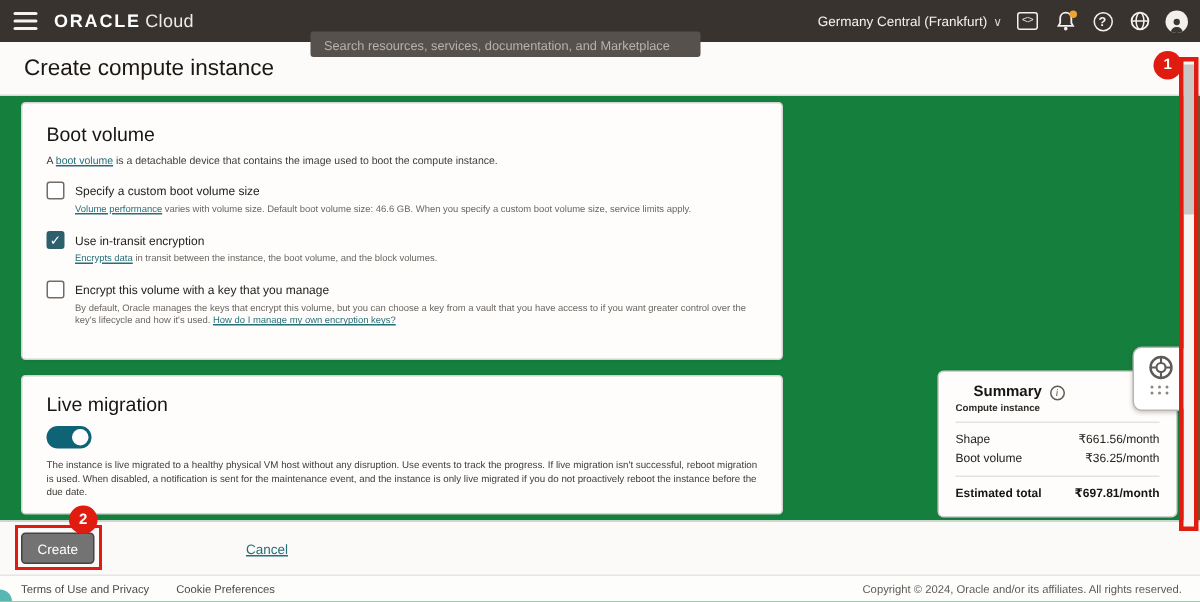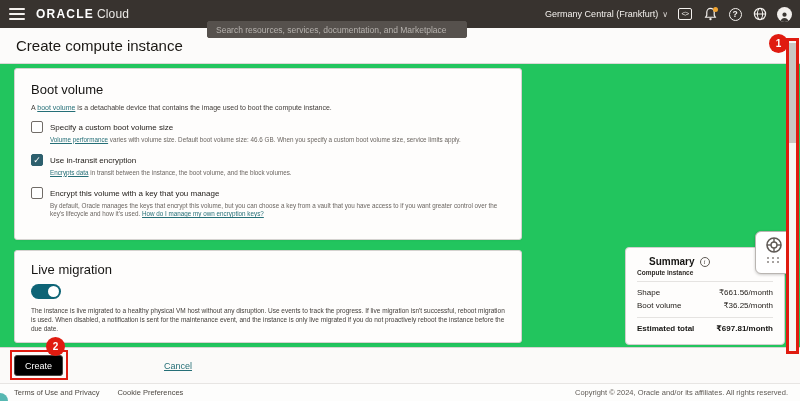--- a/index.html
+++ b/index.html
@@ -24,21 +24,21 @@
   .consolebox { width:14px; height:12px; border:1.2px solid #f4f1ee; border-radius:2px; color:#f4f1ee; font-size:7px; line-height:10px; text-align:center; letter-spacing:-.5px; }
   .belldot { position:absolute; right:0px; top:1px; width:5px; height:5px; border-radius:50%; background:#f0a431; }
   .helpcirc { width:13px; height:13px; border:1.2px solid #f4f1ee; border-radius:50%; color:#f4f1ee; font-size:8.5px; line-height:11px; text-align:center; font-weight:700; }
   .avatar { width:15px; height:15px; border-radius:50%; background:#f2efec; display:flex; align-items:flex-end; justify-content:center; overflow:hidden; }
 
   
   .titleband { position:absolute; left:0; top:28px; width:800px; height:36px; background:#fcfbfa; border-bottom:1px solid #dbd9d7; display:flex; align-items:center; }
   .titleband h1 { font-size:15px; font-weight:400; color:#1b1814; margin-left:16px; }
 
   
-  .content { position:absolute; left:0; top:64px; width:800px; height:283px; background:#22c55e; }
+  .content { position:absolute; left:0; top:64px; width:800px; height:283px; background:#15803d; }
   .card { position:absolute; background:#fefdfc; border:1px solid #d5d3d0; border-radius:3px; box-shadow:0 1px 2px rgba(0,0,0,.04); }
   .card h2 { font-size:13px; font-weight:400; color:#161513; }
   a.lnk { color:#256f77; text-decoration:underline; cursor:pointer; }
 
   .card-boot { left:14px; top:4px; width:508px; height:172px; padding:13px 16px; }
   .intro { font-size:7px; color:#403c38; margin-top:7px; }
   .opts { margin-top:10px; }
   .opt { margin-bottom:10px; }
   .opt-row { display:flex; align-items:center; gap:7px; }
   .cb { width:12px; height:12px; border:1px solid #716c67; border-radius:2px; background:#fff; flex:0 0 auto; cursor:pointer; display:flex; align-items:center; justify-content:center; }
@@ -61,21 +61,21 @@
   .s-row { display:flex; justify-content:space-between; font-size:8px; color:#26221e; line-height:13px; }
   .s-total { display:flex; justify-content:space-between; font-size:8px; font-weight:700; line-height:14px; margin-top:1px; }
 
   
   .widget { position:absolute; left:755px; top:231px; width:37px; height:43px; background:#ffffff; border:1px solid #b9b5b1; border-radius:6px; box-shadow:0 1px 3px rgba(0,0,0,.2); z-index:20; display:flex; flex-direction:column; align-items:center; padding-top:3px; }
   .dots { margin-top:2px; display:grid; grid-template-columns:repeat(3,3px); grid-gap:2px; cursor:grab; }
   .dots i { width:2px; height:2px; border-radius:50%; background:#8a8580; }
 
   
   .bottombar { position:absolute; left:0; top:347px; width:800px; height:36px; background:#fbfaf9; border-top:1px solid #d6d4d1; z-index:6; }
-  .btn-create { position:absolute; left:14px; top:7px; height:21px; padding:0 10px; background:#000000; color:#ffffff; border:1px solid #474340; border-radius:3px; font-size:9px; font-family:inherit; cursor:pointer; }
+  .btn-create { position:absolute; left:14px; top:7px; height:21px; padding:0 10px; background:#737373; color:#ffffff; border:1px solid #474340; border-radius:3px; font-size:9px; font-family:inherit; cursor:pointer; }
   .btn-save { position:absolute; left:71px; top:7px; height:21px; padding:0 10px; background:#fdfcfb; color:#2e2a26; border:1px solid #716c67; border-radius:3px; font-size:9px; font-family:inherit; cursor:pointer; }
   .lnk-cancel { position:absolute; left:164px; top:13px; font-size:9px; color:#256f77; text-decoration:underline; cursor:pointer; }
   .estcost { position:absolute; right:18px; top:12px; font-size:9.5px; font-weight:700; color:#1e1a16; cursor:pointer; white-space:nowrap; }
   .estcost .caret { margin-left:4px; font-size:8px; }
 
   
   .footer { position:absolute; left:0; top:383px; width:800px; height:18px; background:#fdfdfc; border-top:1px solid #e7e5e3; display:flex; align-items:center; z-index:6; }
   .f-left { display:flex; gap:18px; margin-left:14px; }
   .f-link { font-size:7.5px; color:#4e4943; cursor:pointer; }
   .f-copy { position:absolute; right:12px; font-size:7.5px; color:#5f5a55; }

